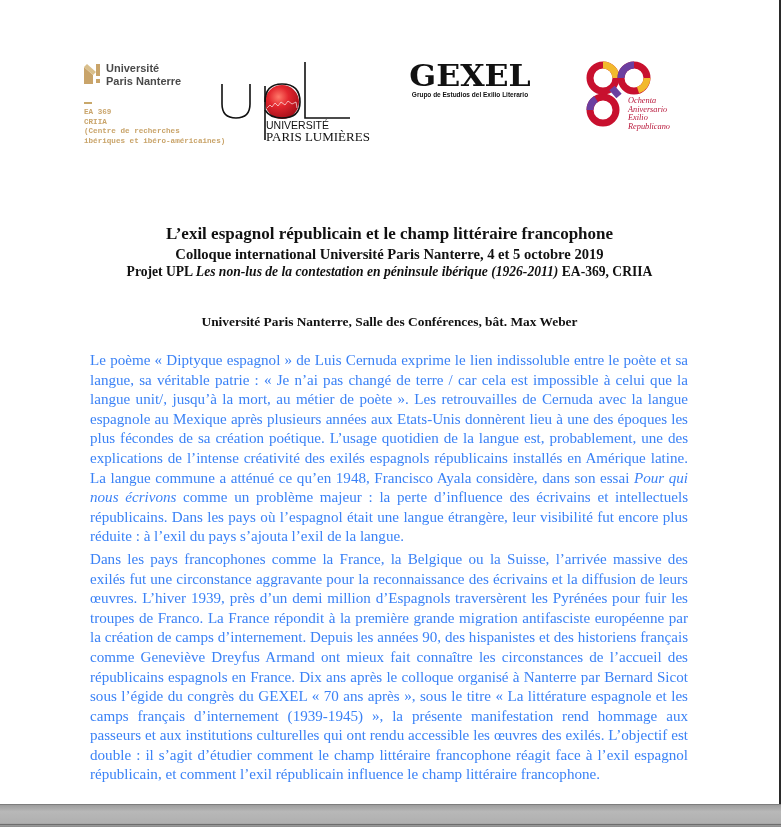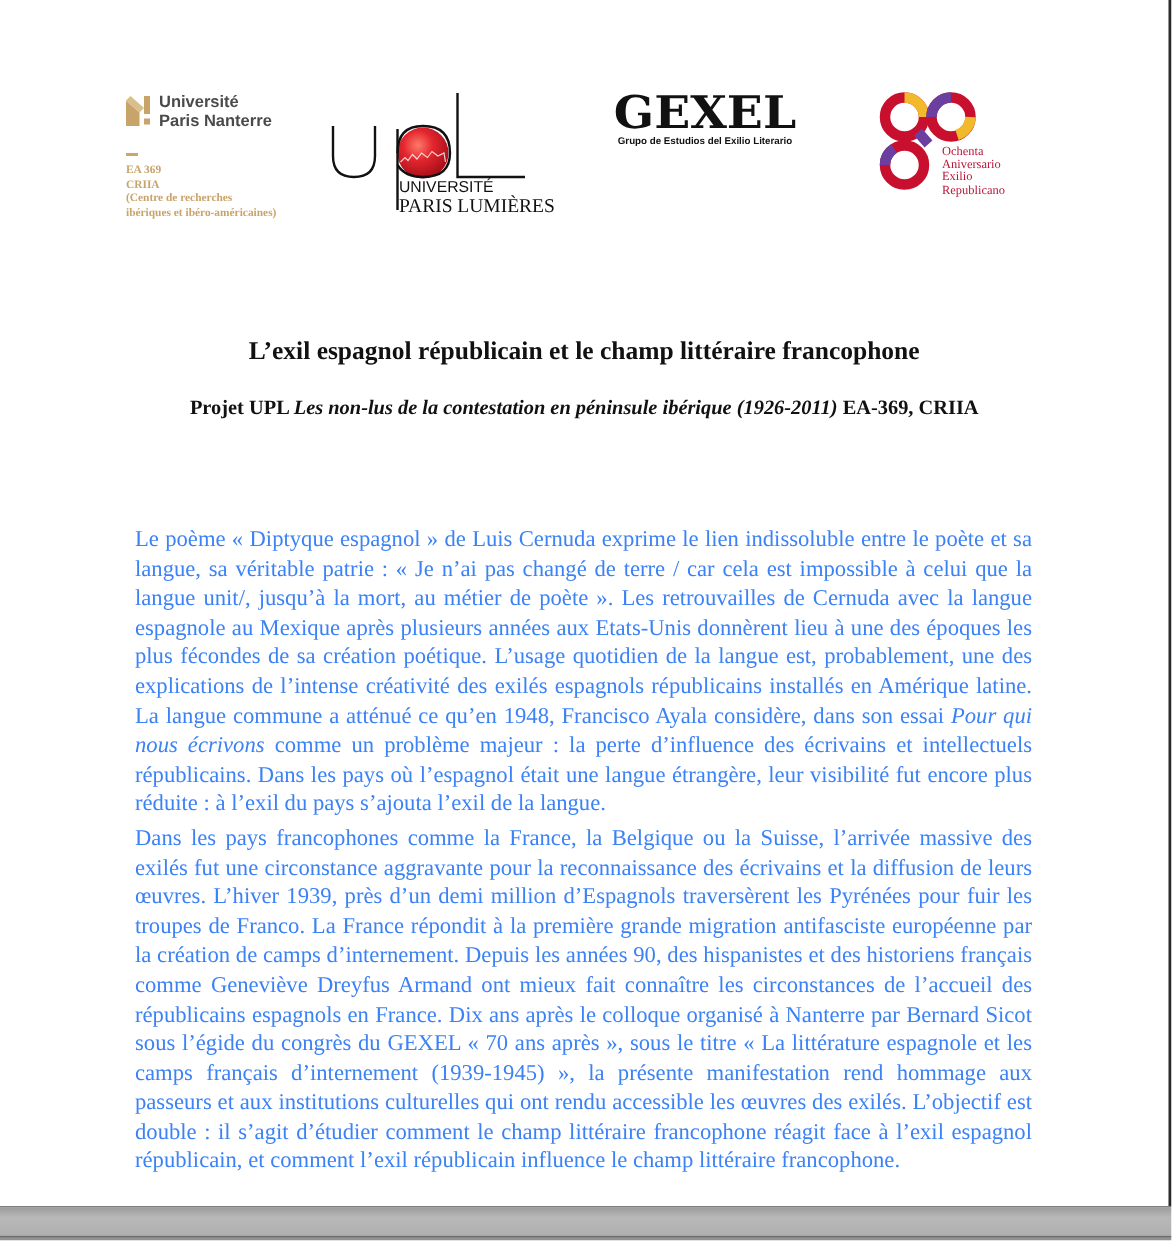--- a/index.html
+++ b/index.html
@@ -27,34 +27,34 @@
     .bottom-bar .line {
       position: absolute; left: 0; right: 0; bottom: 2px; height: 1px; background: #6e6e6e;
     }
 
     
     .logo { position: absolute; }
     .logo-upn { left: 84px; top: 62px; width: 135px; height: 85px; }
     .upn-mark { position: absolute; left: 0; top: 2px; width: 18px; height: 20px; }
     .upn-name { position: absolute; left: 22px; top: 0; font-family: "Liberation Sans", sans-serif; font-size: 11px; line-height: 12.5px; color: #4a4a4a; font-weight: bold; }
     .upn-dash { position: absolute; left: 0; top: 40px; width: 8px; height: 2px; background: #c9a86a; }
-    .upn-details { position: absolute; left: 0; top: 46px; font-family: Liberation Serif, serif; font-size: 7.6px; line-height: 9.5px; color: #c9a46a; font-weight: bold; white-space: nowrap; }
+    .upn-details { position: absolute; left: 0; top: 46px; font-family: Liberation Mono, monospace; font-size: 7.6px; line-height: 9.5px; color: #c9a46a; font-weight: bold; white-space: nowrap; }
 
     .logo-upl { left: 220px; top: 62px; width: 155px; height: 85px; }
     .logo-gexel { left: 400px; top: 60px; width: 140px; height: 85px; text-align: center; }
     .gexel-title { font-family: "DejaVu Serif", serif; font-weight: bold; font-size: 30px; line-height: 32px; letter-spacing: 0px; color: #111; transform: scaleX(1.05); }
     .gexel-sub { font-family: "Liberation Sans", sans-serif; font-size: 6.5px; line-height: 8px; color: #111; font-weight: bold; margin-top: -1px; }
     .gexel-row { position: relative; height: 36px; }
     .cedid { position: absolute; left: 4px; top: 0; font-family: "Liberation Sans", sans-serif; font-weight: bold; font-size: 22px; line-height: 22px; color: #111; }
     .uab { position: absolute; left: 86px; top: 0; font-family: "Liberation Sans", sans-serif; font-weight: 900; font-size: 22px; line-height: 22px; color: #111; letter-spacing: -1px; }
     .cedid-line { position: absolute; left: 5px; top: 22px; width: 78px; height: 1px; background: #111; }
     .cedid-sub { position: absolute; left: 4px; top: 24px; width: 82px; font-family: "Liberation Serif", serif; font-size: 5.3px; line-height: 5.6px; text-align: center; color: #111; }
     .uab-sub { position: absolute; left: 84px; top: 23px; width: 52px; font-family: "Liberation Sans", sans-serif; font-weight: bold; font-size: 5.2px; line-height: 6px; text-align: center; color: #111; }
 
-    .logo-80 { left: 586px; top: 58px; width: 95px; height: 80px; }
+    .logo-80 { left: 586px; top: 58px; width: 95px; height: 80px; font-style: italic; }
     .eighty-text { position: absolute; left: 42px; top: 39px; font-family: "Liberation Serif", serif; font-size: 8.3px; line-height: 8.6px; color: #b8173a; }
 
     
     .head { position: absolute; left: 0; width: 779px; text-align: center; font-weight: bold; color: #111; }
     .h-title { top: 224px; font-size: 17px; line-height: 20px; }
     .h-sub { top: 245px; font-size: 14.6px; line-height: 18px; }
     .h-proj { top: 263px; font-size: 13.6px; line-height: 18px; text-align: center; }
     .h-proj i { font-weight: bold; }
     .h-venue { top: 313px; font-size: 13.4px; line-height: 18px; }
 
@@ -136,21 +136,23 @@
     </svg>
     <div class="eighty-text">
       <div>Ochenta</div>
       <div>Aniversario</div>
       <div>Exilio</div>
       <div>Republicano</div>
     </div>
   </div>
 
   <div class="head h-title">L’exil espagnol républicain et le champ littéraire francophone</div>
+  <div class="head h-sub">Colloque international Université Paris Nanterre, 4 et 5 octobre 2019</div>
   <div class="head h-proj"><span>Projet UPL </span><i>Les non-lus de la contestation en péninsule ibérique (1926-2011)</i><span> EA-369, CRIIA</span></div>
+  <div class="head h-venue">Université Paris Nanterre, Salle des Conférences, bât. Max Weber</div>
 
   <div class="body-text">
     <p><span>Le poème « Diptyque espagnol » de Luis Cernuda exprime le lien indissoluble entre le poète et sa langue, sa véritable patrie : « Je n’ai pas changé de terre / car cela est impossible à celui que la langue unit/, jusqu’à la mort, au métier de poète ». Les retrouvailles de Cernuda avec la langue espagnole au Mexique après plusieurs années aux Etats-Unis donnèrent lieu à une des époques les plus fécondes de sa création poétique. L’usage quotidien de la langue est, probablement, une des explications de l’intense créativité des exilés espagnols républicains installés en Amérique latine. La langue commune a atténué ce qu’en 1948, Francisco Ayala considère, dans son essai </span><i>Pour qui nous écrivons</i><span> comme un problème majeur : la perte d’influence des écrivains et intellectuels républicains. Dans les pays où l’espagnol était une langue étrangère, leur visibilité fut encore plus réduite : à l’exil du pays s’ajouta l’exil de la langue.</span></p>
     <p>Dans les pays francophones comme la France, la Belgique ou la Suisse, l’arrivée massive des exilés fut une circonstance aggravante pour la reconnaissance des écrivains et la diffusion de leurs œuvres. L’hiver 1939, près d’un demi million d’Espagnols traversèrent les Pyrénées pour fuir les troupes de Franco. La France répondit à la première grande migration antifasciste européenne par la création de camps d’internement. Depuis les années 90, des hispanistes et des historiens français comme Geneviève Dreyfus Armand ont mieux fait connaître les circonstances de l’accueil des républicains espagnols en France. Dix ans après le colloque organisé à Nanterre par Bernard Sicot sous l’égide du congrès du GEXEL « 70 ans après », sous le titre « La littérature espagnole et les camps français d’internement  (1939-1945) », la présente manifestation rend hommage aux passeurs et aux institutions culturelles qui ont rendu accessible les œuvres des exilés. L’objectif est double : il s’agit d’étudier comment le champ littéraire francophone réagit face à l’exil espagnol républicain, et comment l’exil républicain influence le champ littéraire francophone.</p>
   </div>
 </div>
 
 <div class="right-edge"></div>
 <div class="bottom-bar">
     <div class="line"></div>

